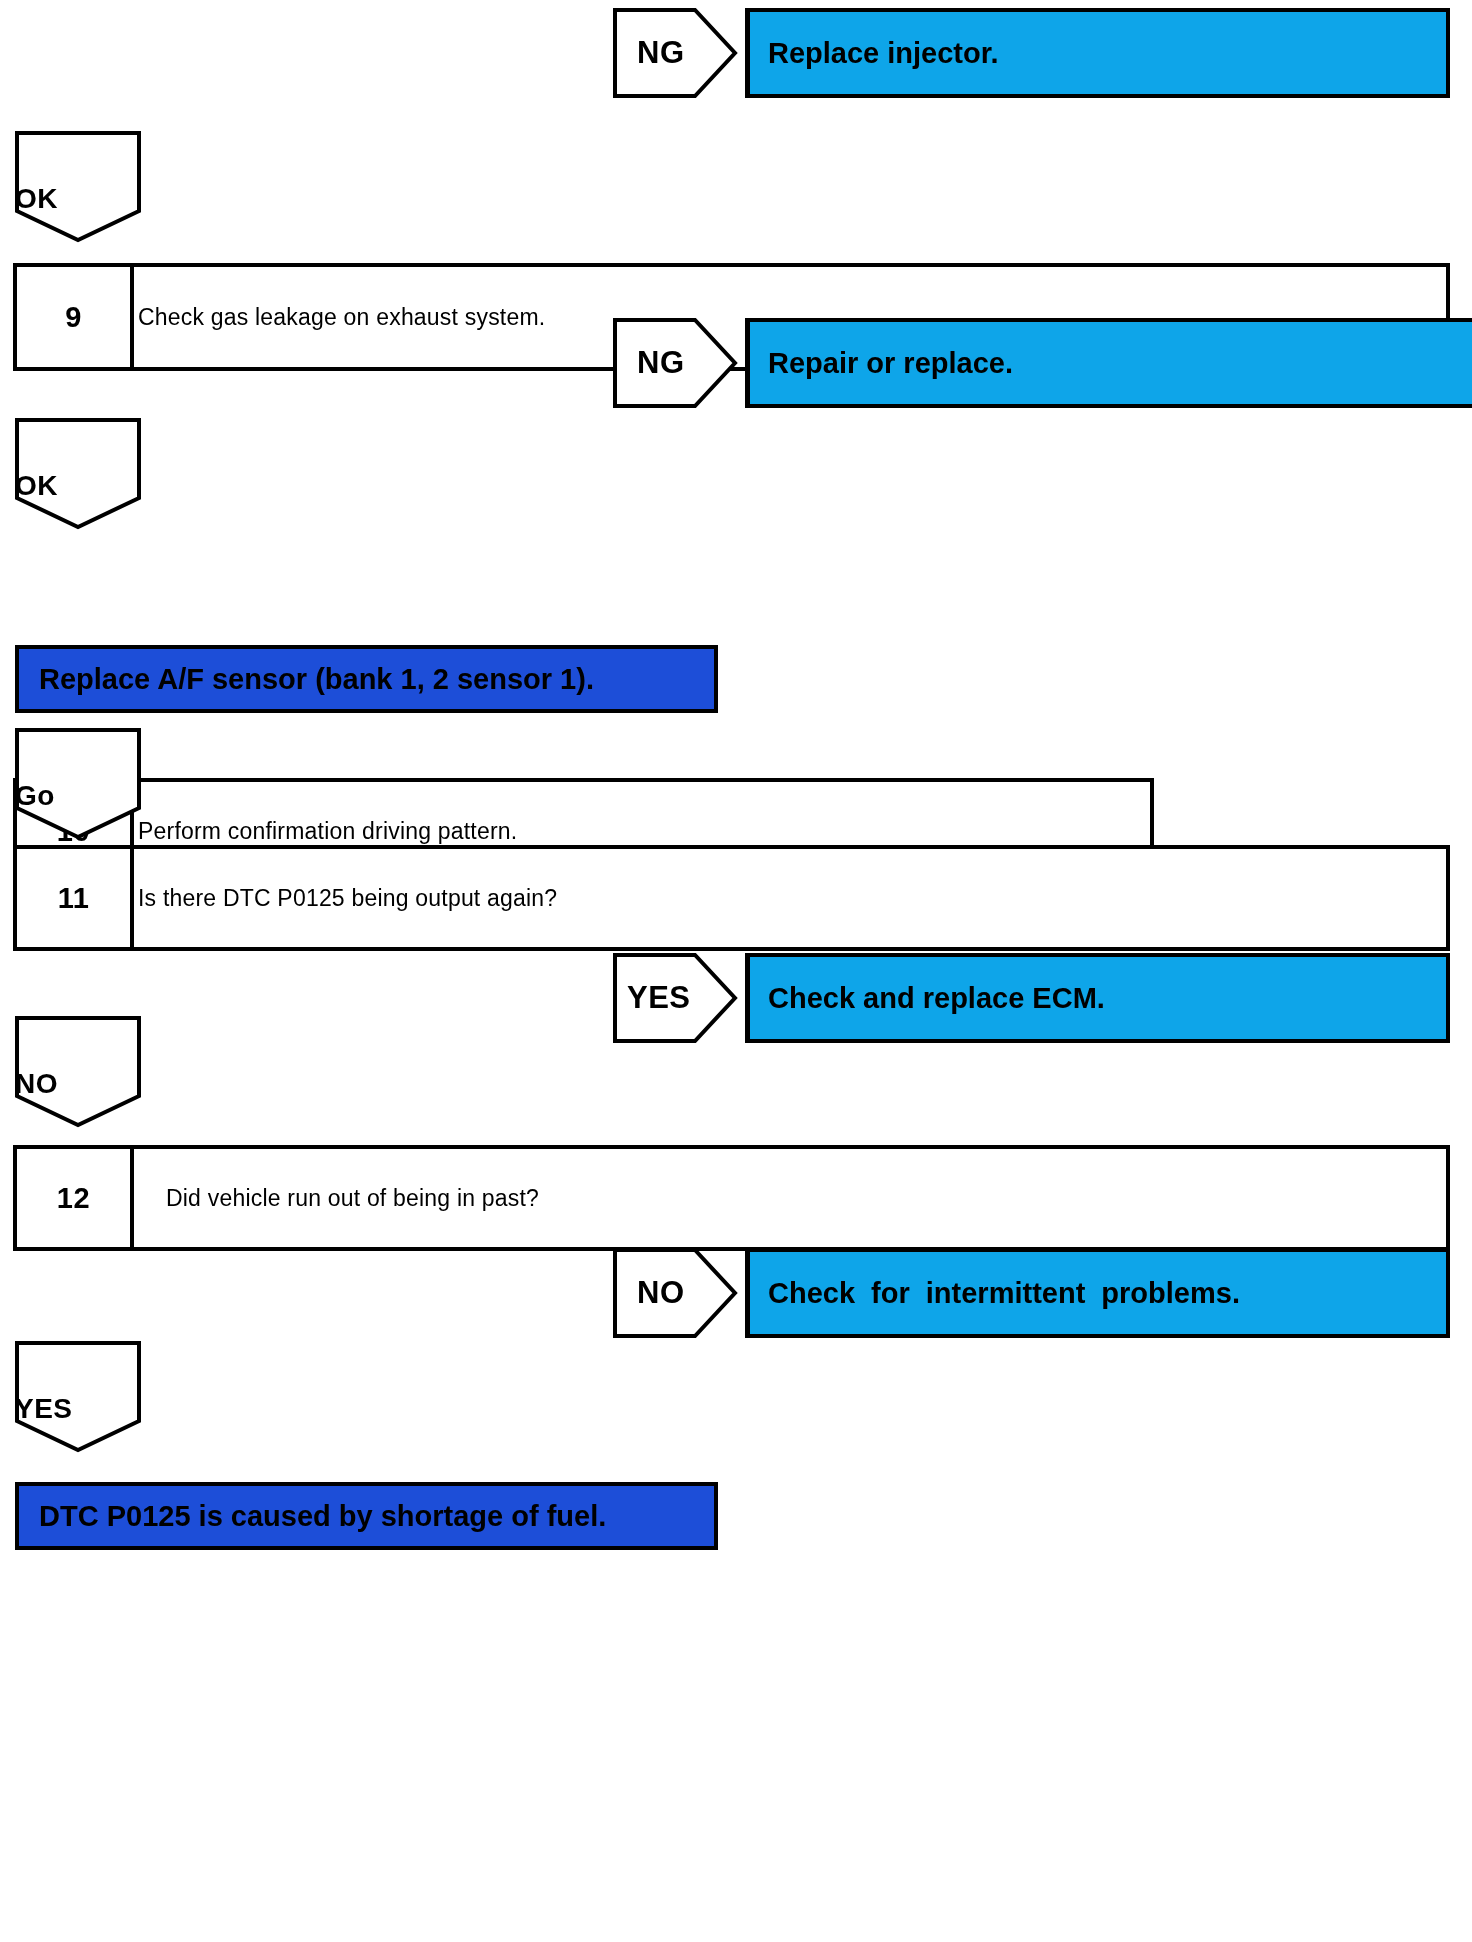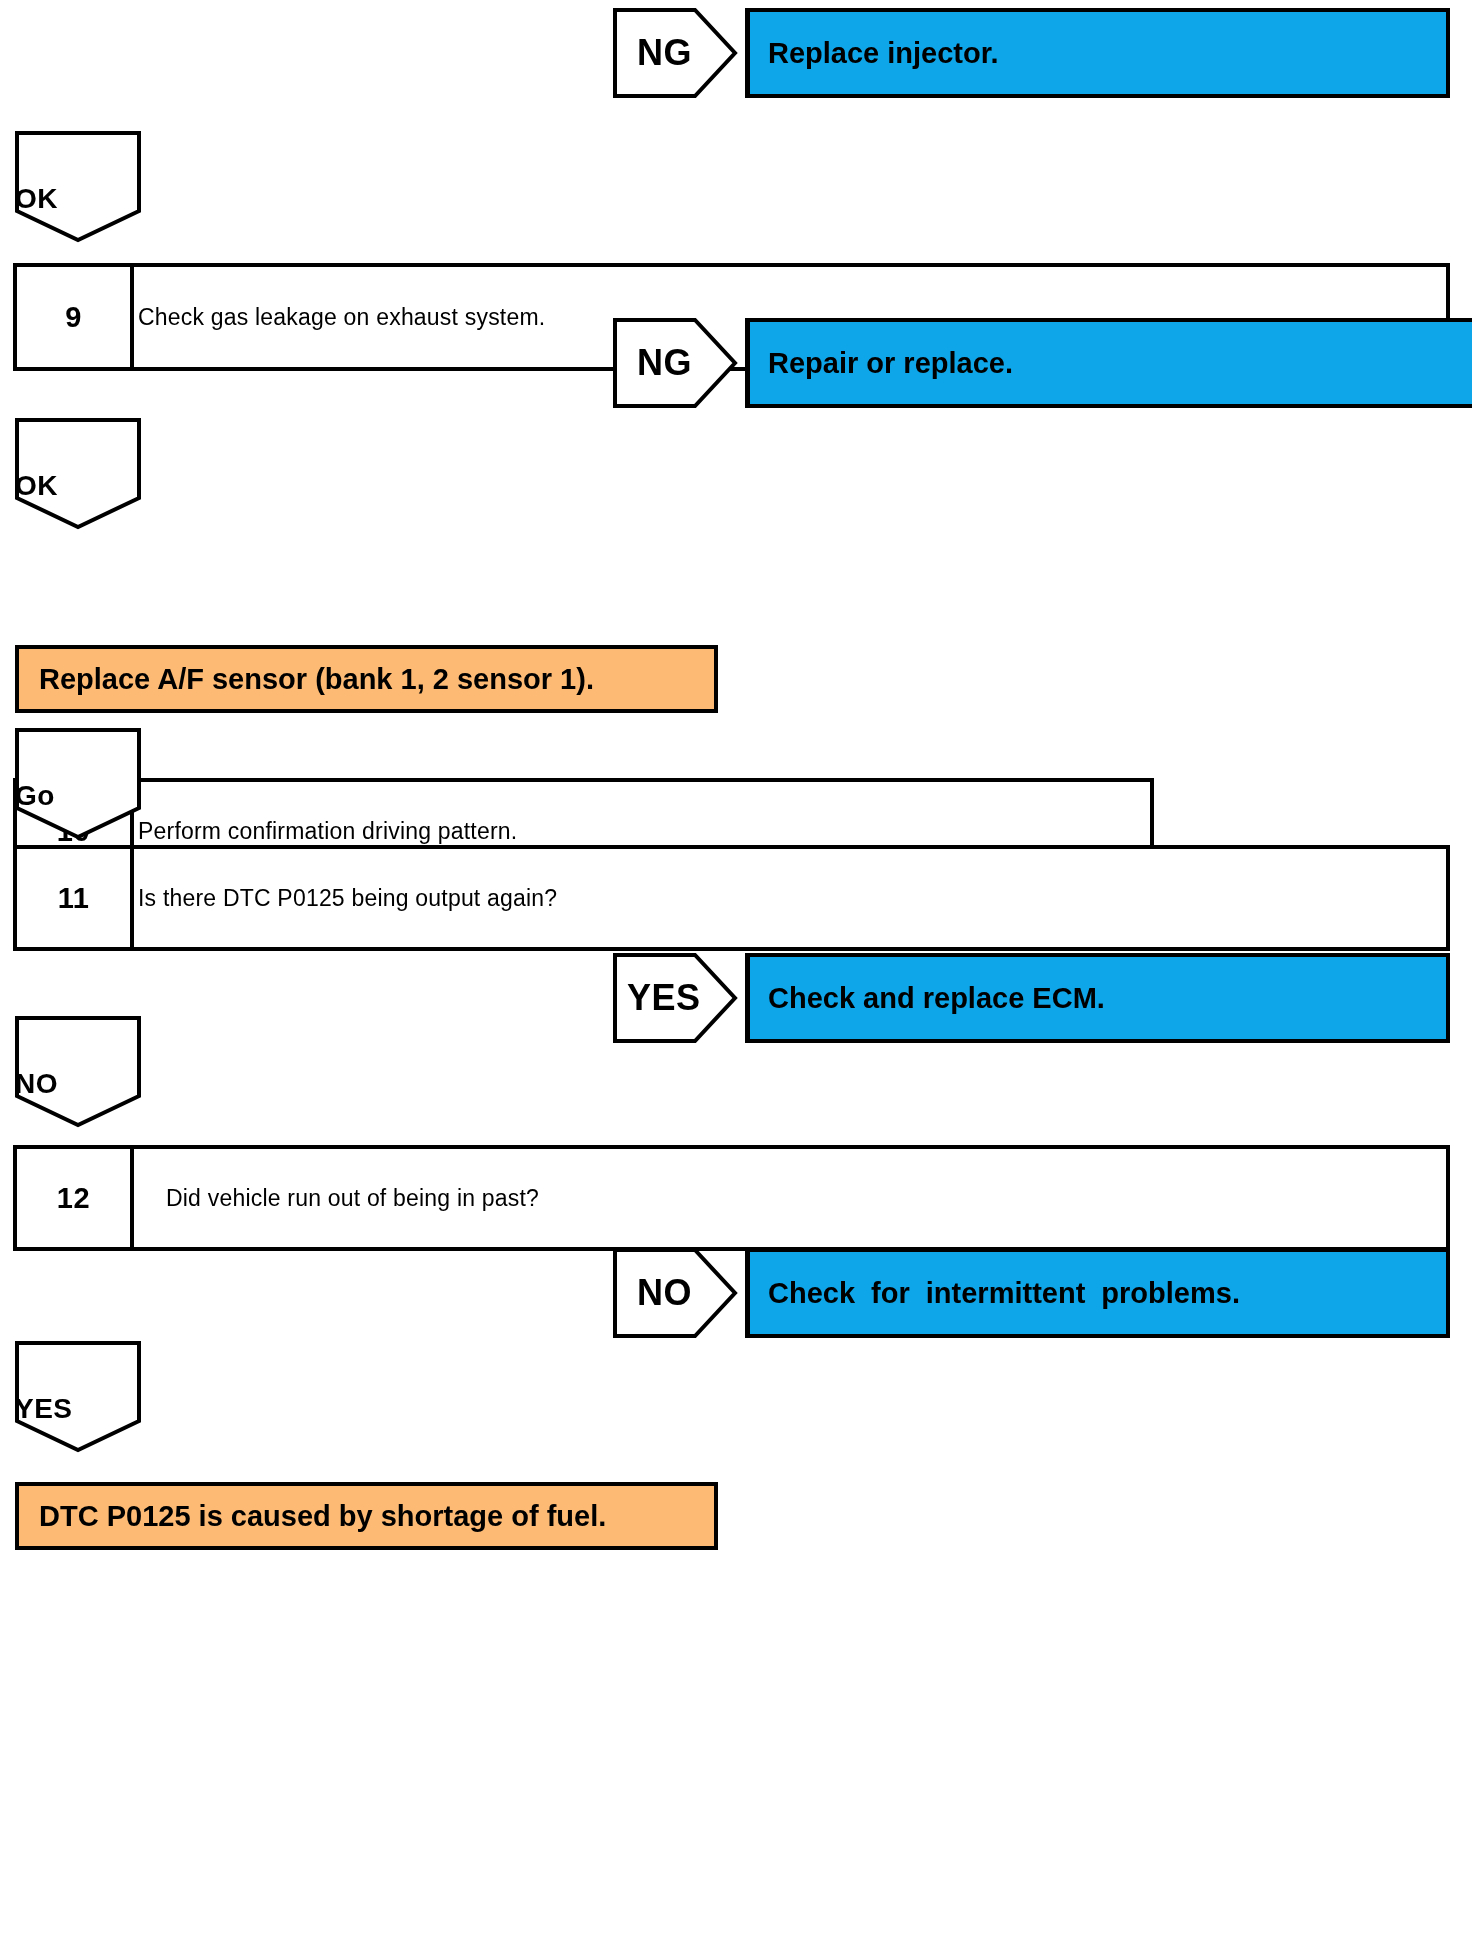--- a/index.html
+++ b/index.html
@@ -51,21 +51,21 @@
     align-items: center;
     padding-left: 4px;
     font-size: 23px;
     font-weight: normal;
     letter-spacing: 0.2px;
   }
 
   
   .plain-box {
     border: 4px solid #000;
-    background: #fdba74;
+    background: #1d4ed8;
     display: flex;
     align-items: center;
     padding-left: 20px;
     font-size: 29px;
     font-weight: bold;
     box-sizing: border-box;
   }
 
   
   .result-box {
@@ -90,21 +90,21 @@
   .arrow-right svg,
   .arrow-down svg {
     position: absolute;
     left: 0;
     top: 0;
     overflow: visible;
   }
   .arrow-right .arrow-label {
     position: relative;
     z-index: 2;
-    font-size: 36px;
+    font-size: 31px;
     font-weight: bold;
     padding-left: 24px;
     letter-spacing: 0.5px;
   }
 
   
   .arrow-down {
     position: absolute;
   }
   .arrow-down .arrow-label {

